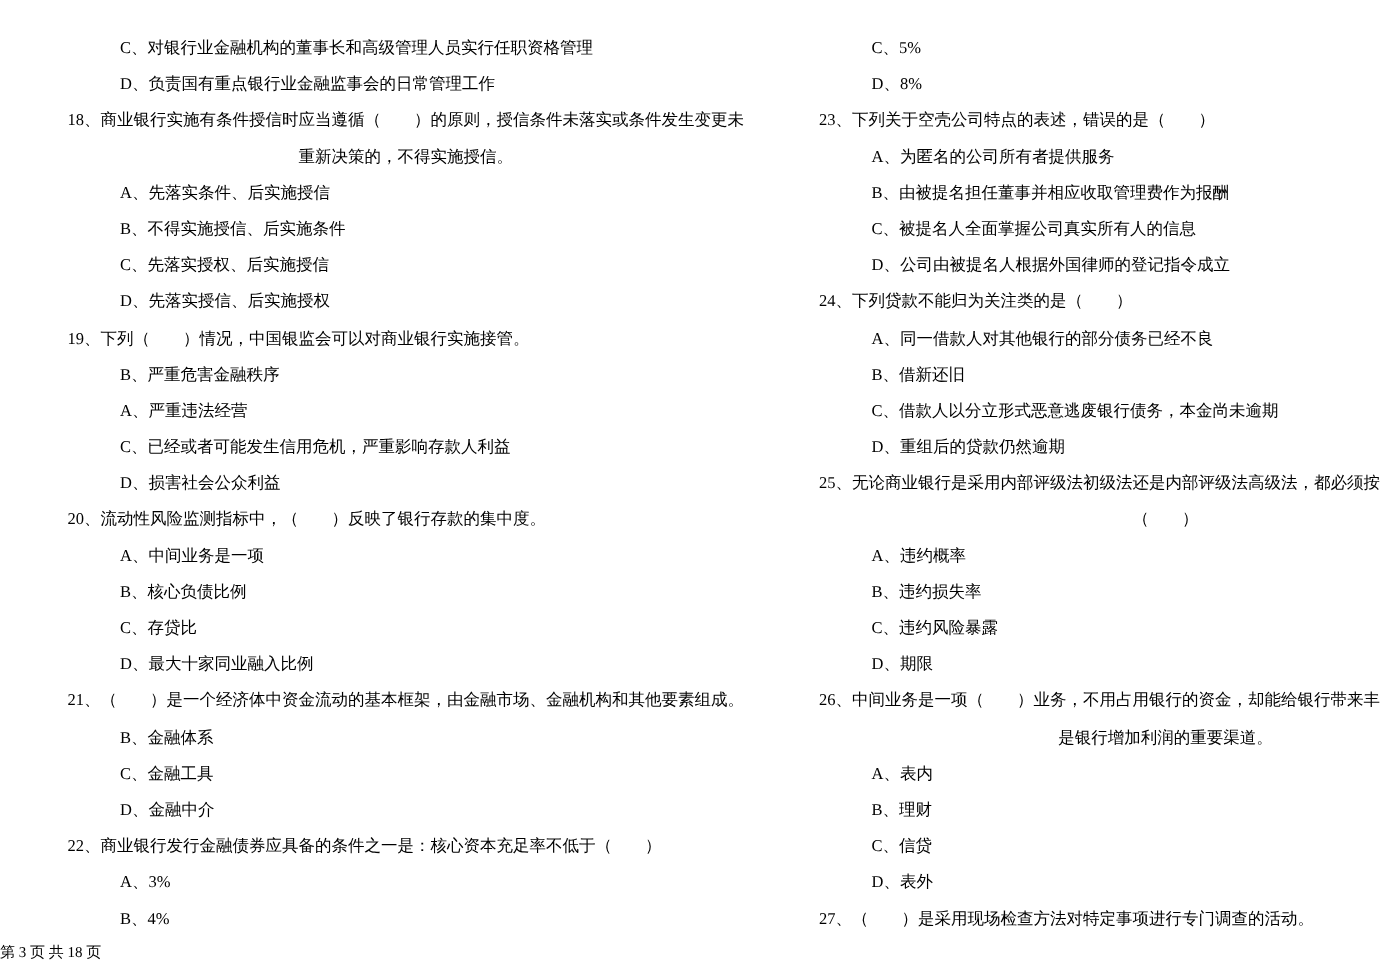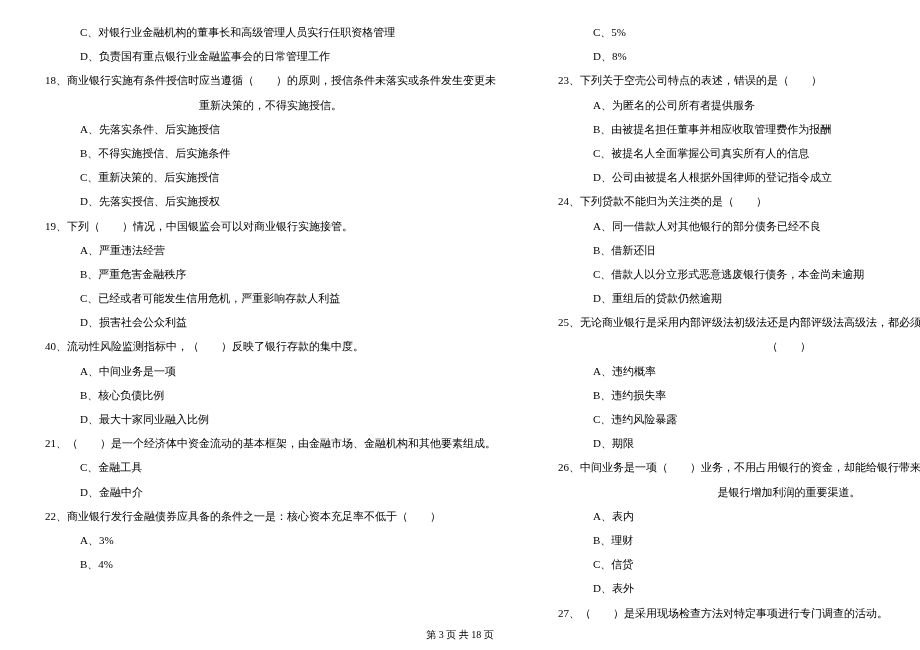--- a/index.html
+++ b/index.html
@@ -12,21 +12,21 @@
       font-size: 11px;
       background: #ffffff;
       color: #000000;
       width: 920px;
       height: 650px;
       padding: 20px 35px 30px 35px;
       position: relative;
     }
     .page-container {
       display: flex;
-      gap: 52px;
+      gap: 40px;
       height: calc(100% - 20px);
     }
     .column {
       flex: 1;
       display: flex;
       flex-direction: column;
     }
     .line {
       line-height: 2.2;
       white-space: nowrap;
@@ -43,47 +43,48 @@
       padding-left: 45px;
     }
     .option-short {
       padding-left: 45px;
     }
     .footer {
       position: absolute;
       bottom: 8px;
       left: 0;
       right: 0;
-      text-align: center;
       font-size: 10px;
     }
   </style>
 </head>
 <body>
 
 <div class="page-container">
   <div class="column">
     <div class="line option">C、对银行业金融机构的董事长和高级管理人员实行任职资格管理</div>
     <div class="line option">D、负责国有重点银行业金融监事会的日常管理工作</div>
     <div class="line q-stem">18、商业银行实施有条件授信时应当遵循（　　）的原则，授信条件未落实或条件发生变更未</div>
     <div class="line q-continuation">重新决策的，不得实施授信。</div>
     <div class="line option">A、先落实条件、后实施授信</div>
     <div class="line option">B、不得实施授信、后实施条件</div>
-    <div class="line option">C、重新决策的、后实施授信</div>
+    <div class="line option">C、先落实授权、后实施授信</div>
     <div class="line option">D、先落实授信、后实施授权</div>
     <div class="line q-stem">19、下列（　　）情况，中国银监会可以对商业银行实施接管。</div>
+    <div class="line option">B、严重危害金融秩序</div>
     <div class="line option">A、严重违法经营</div>
-    <div class="line option">B、严重危害金融秩序</div>
     <div class="line option">C、已经或者可能发生信用危机，严重影响存款人利益</div>
     <div class="line option">D、损害社会公众利益</div>
-    <div class="line q-stem">40、流动性风险监测指标中，（　　）反映了银行存款的集中度。</div>
+    <div class="line q-stem">20、流动性风险监测指标中，（　　）反映了银行存款的集中度。</div>
     <div class="line option">A、中间业务是一项</div>
     <div class="line option">B、核心负债比例</div>
+    <div class="line option">C、存贷比</div>
     <div class="line option">D、最大十家同业融入比例</div>
     <div class="line q-stem">21、（　　）是一个经济体中资金流动的基本框架，由金融市场、金融机构和其他要素组成。</div>
+    <div class="line option">B、金融体系</div>
     <div class="line option">C、金融工具</div>
     <div class="line option">D、金融中介</div>
     <div class="line q-stem">22、商业银行发行金融债券应具备的条件之一是：核心资本充足率不低于（　　）</div>
     <div class="line option">A、3%</div>
     <div class="line option">B、4%</div>
   </div>
 
   <div class="column">
     <div class="line option-short">C、5%</div>
     <div class="line option-short">D、8%</div>

